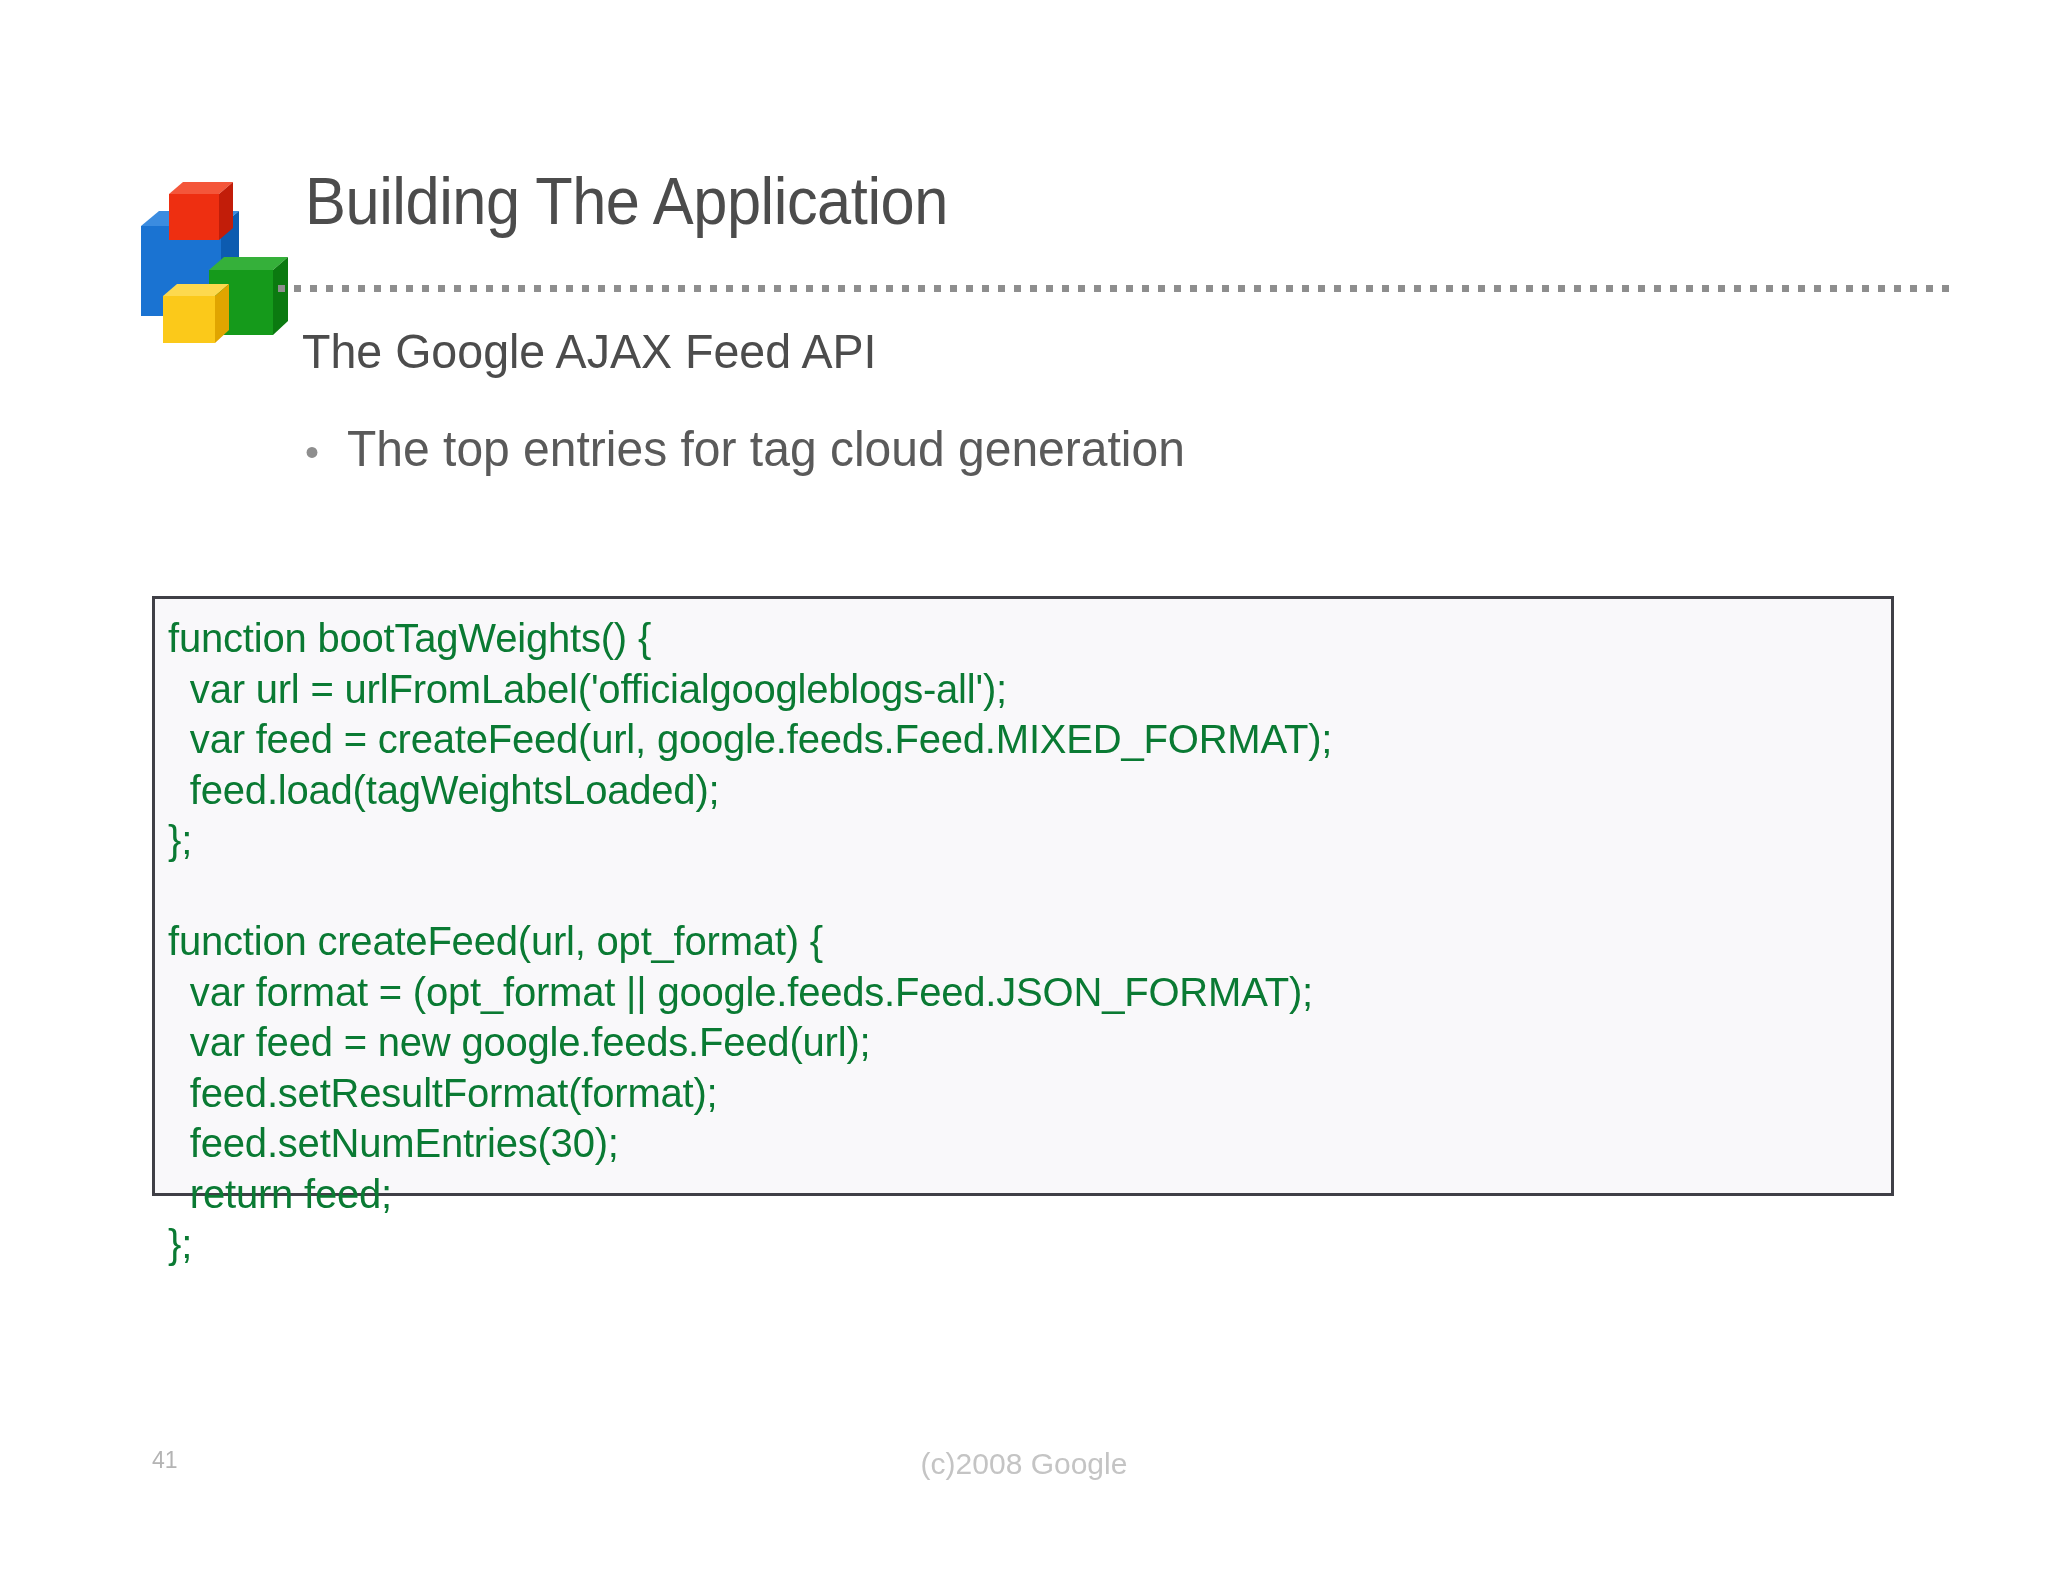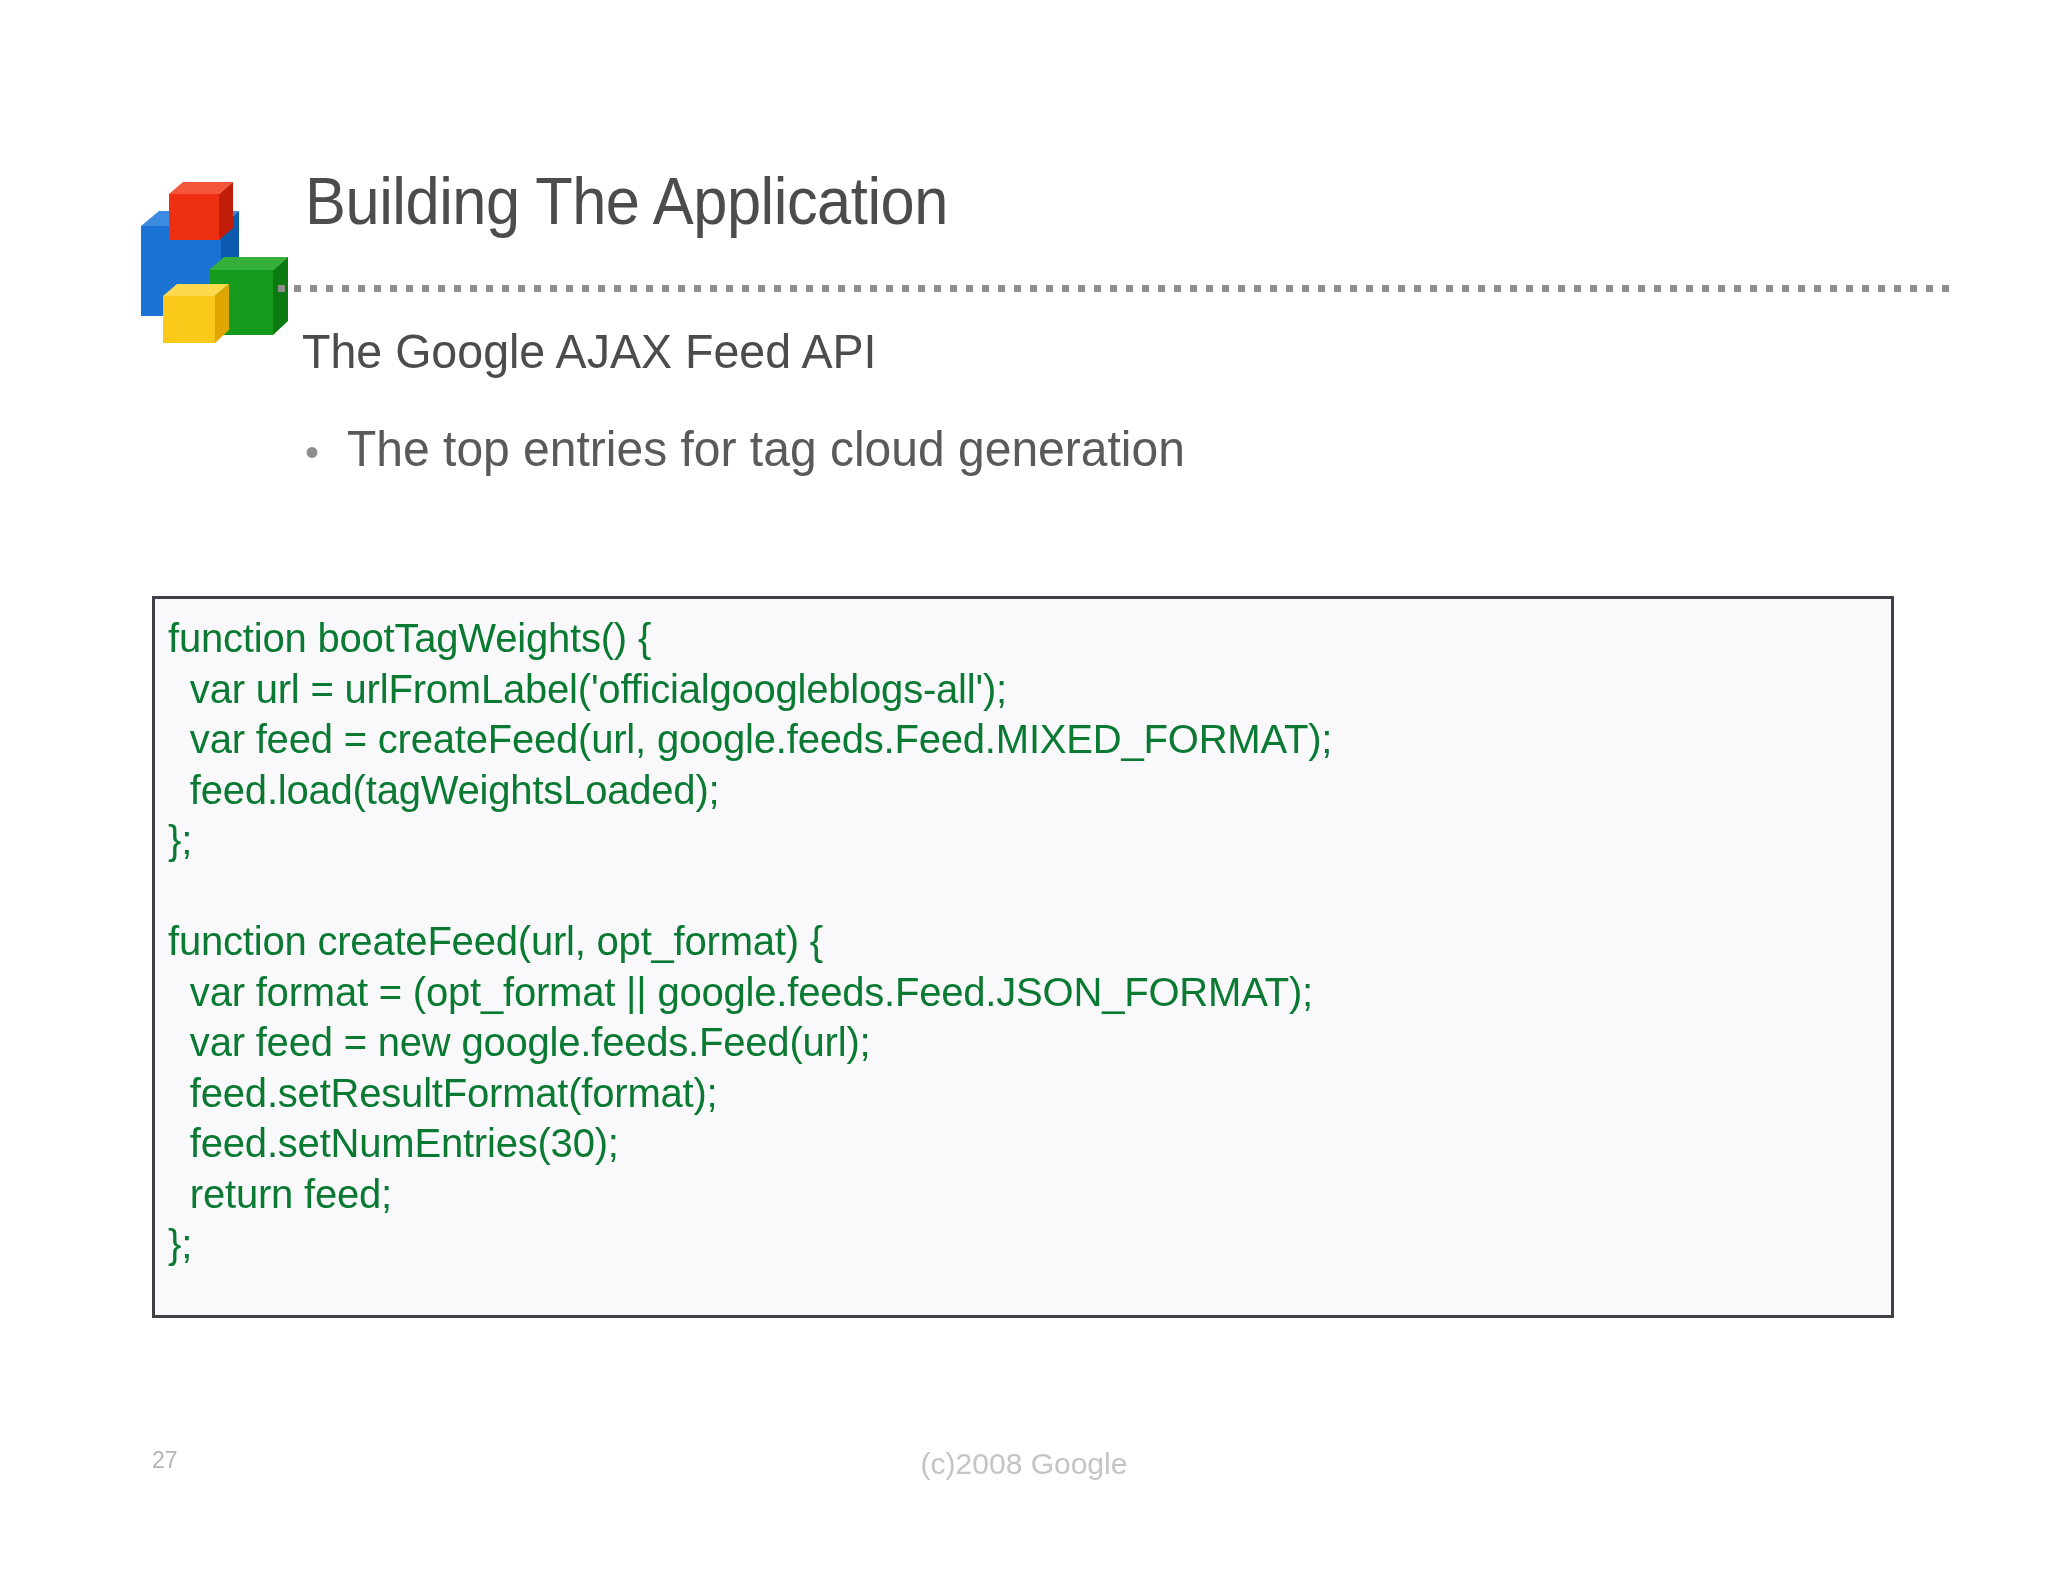--- a/index.html
+++ b/index.html
@@ -91,21 +91,21 @@
     transform: scaleX(0.96);
     transform-origin: left top;
   }
 
   
   #code-box {
     position: absolute;
     left: 152px;
     top: 596px;
     width: 1742px;
-    height: 722px;
+    height: 600px;
     box-sizing: border-box;
     background: #f9f8fa;
     border: 3px solid #3f3f46;
   }
   #code-text {
     margin: 0;
     padding: 14px 0 0 13px;
     font-family: "Liberation Sans", sans-serif;
     font-size: 40px;
     line-height: 50.5px;
@@ -186,16 +186,16 @@
 
 function createFeed(url, opt_format) {
   var format = (opt_format || google.feeds.Feed.JSON_FORMAT);
   var feed = new google.feeds.Feed(url);
   feed.setResultFormat(format);
   feed.setNumEntries(30);
   return feed;
 };</pre>
   </div>
 
-  <div id="page-number">27</div>
+  <div id="page-number">41</div>
   <div id="copyright">(c)2008 Google</div>
 
 </div>
 
 </body></html>

